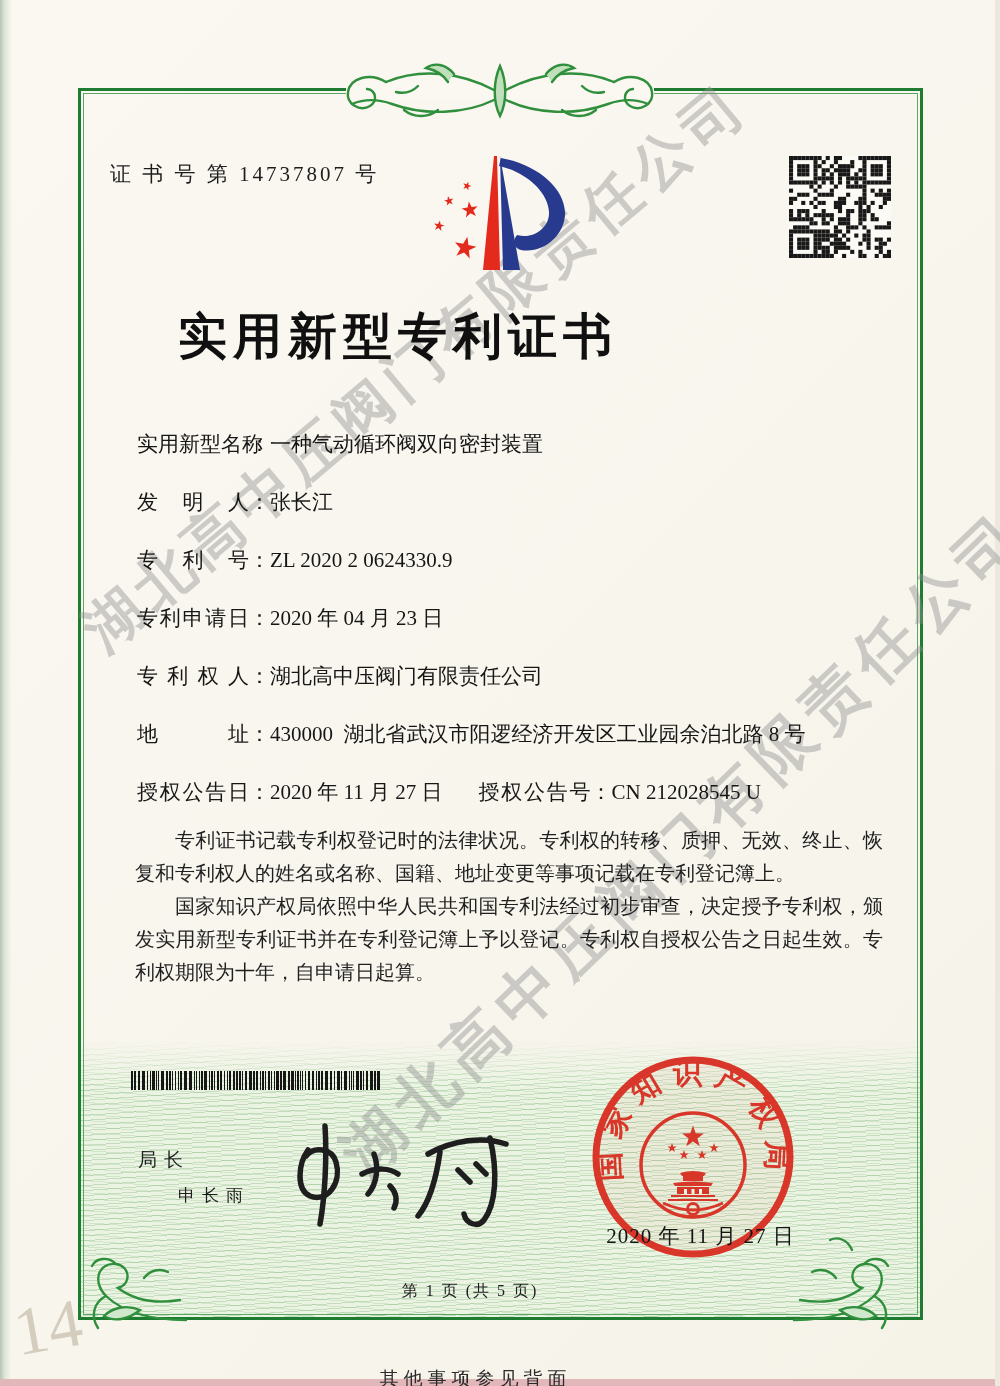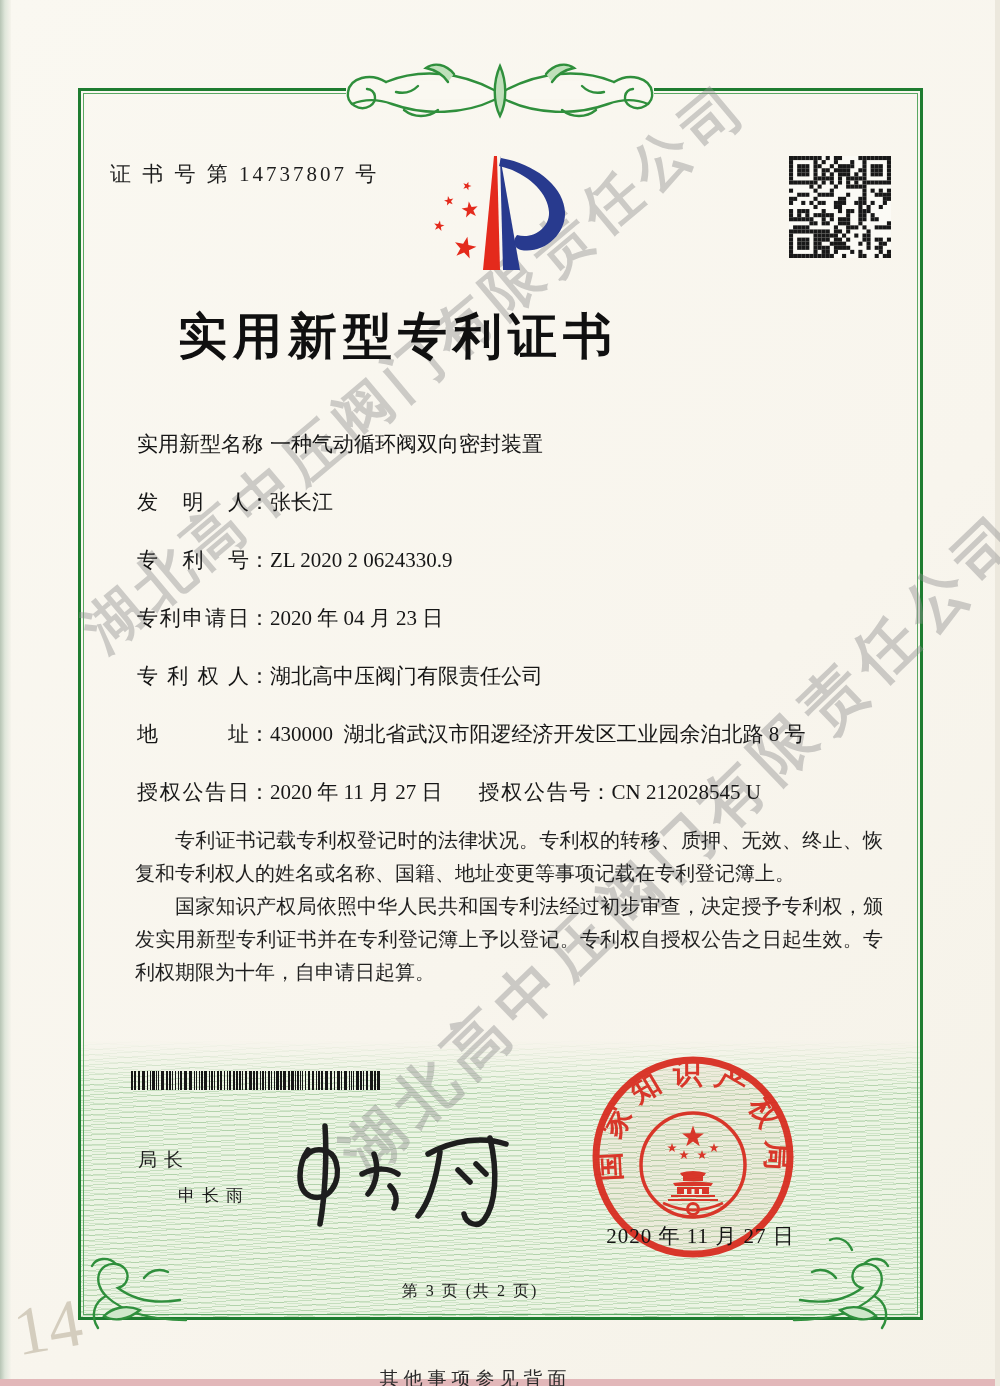--- a/index.html
+++ b/index.html
@@ -608,17 +608,17 @@
           </g>
           <path d="M-22,31 H22 M-25,35 H25" stroke="#d8291d" stroke-width="2"></path>
           <circle cx="0" cy="44" r="5.5" fill="none" stroke="#d8291d" stroke-width="3"></circle>
           <path d="M-30,38 Q0,52 30,38" fill="none" stroke="#d8291d" stroke-width="3"></path>
         </g>
       </svg>
     </div>
 
     <div class="seal-date">2020 年 11 月 27 日</div>
 
-    <div class="page-info">第 3 页 (共 2 页)</div>
+    <div class="page-info">第 1 页 (共 5 页)</div>
     <div class="back-note">其他事项参见背面</div>
     <div class="margin-note">14</div>
   </div>
 </div>
 
 </body></html>

